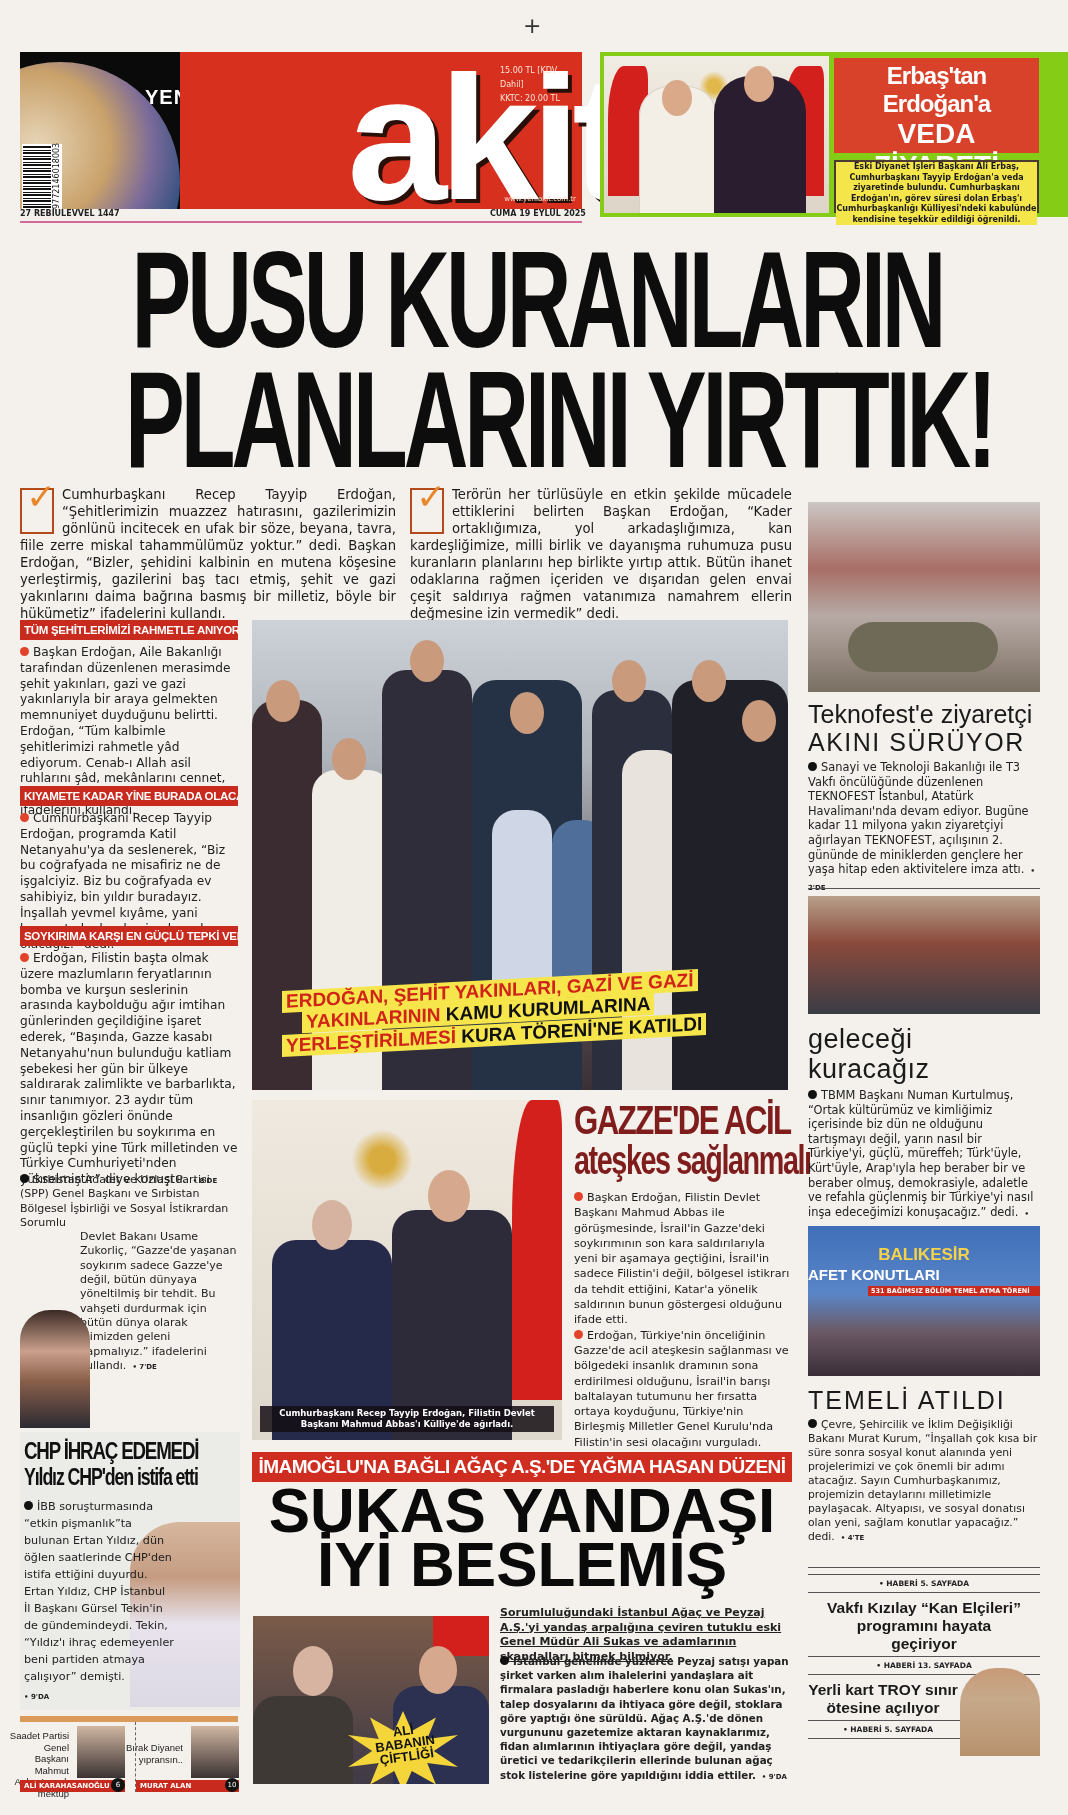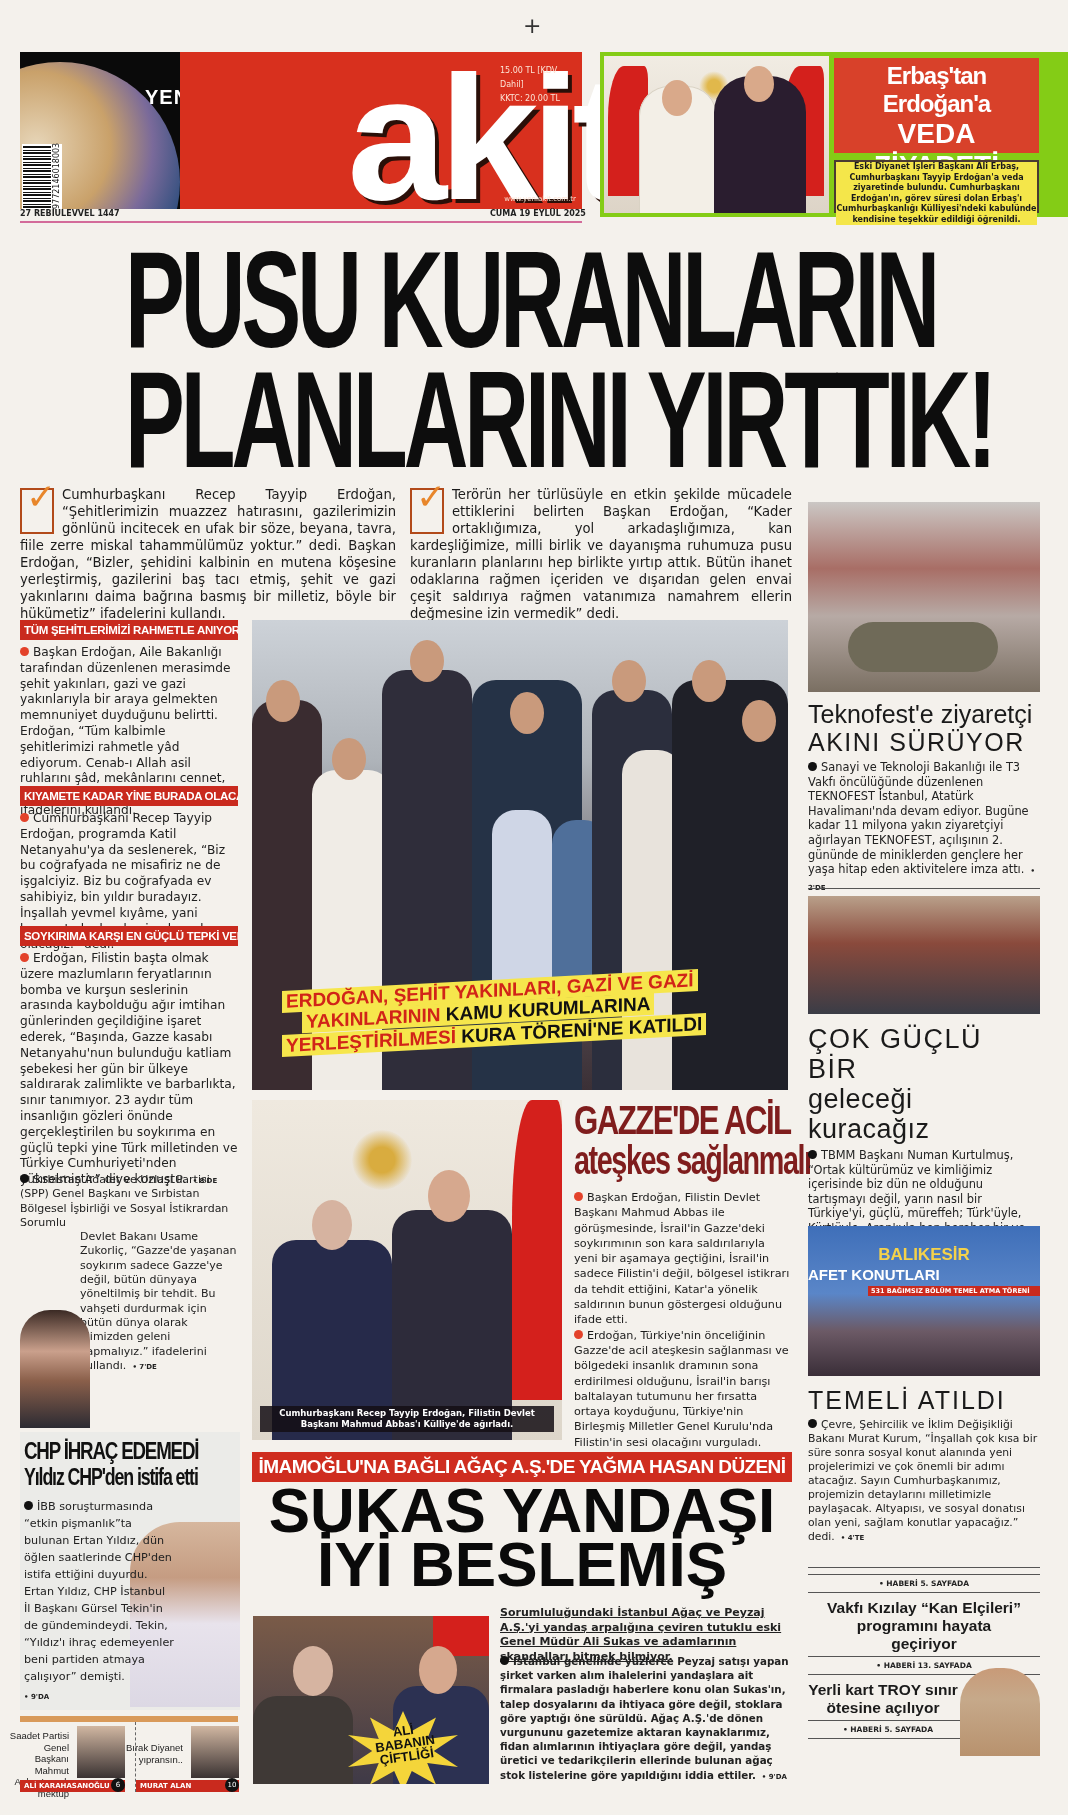--- a/index.html
+++ b/index.html
@@ -34,21 +34,21 @@
     .person-w { position: absolute; left: 35px; top: 30px; width: 78px; height: 130px; background: #f3efe7; border-radius: 30px 30px 0 0; box-shadow: inset 0 0 0 1px #d9d2c4; }
     .person-d { position: absolute; left: 110px; top: 20px; width: 92px; height: 140px; background: #2a1d2f; border-radius: 36px 36px 0 0; }
     .face { position: absolute; width: 30px; height: 36px; border-radius: 50%; background: #d9a98a; }
     .promo-head { position: absolute; left: 234px; top: 6px; width: 205px; height: 95px; background: #d8412a; color: #fff; text-align: center; padding-top: 4px; }
     .promo-head .l1 { font-size: 24px; font-weight: 700; font-family: "Liberation Sans", sans-serif; letter-spacing: -1px; }
     .promo-head .l2 { font-size: 28px; font-weight: 700; font-family: "Liberation Sans", sans-serif; letter-spacing: 0px; }
     .promo-body { position: absolute; left: 234px; top: 108px; width: 205px; height: 53px; background: #4a3a32; padding: 2px; }
     .promo-body p { background: #f4e64a; font-size: 8px; line-height: 10.5px; font-weight: 700; color: #1a1a1a; text-align: center; }
 
     
-    .headline { left: 22px; top: 240px; width: 1030px; font-family: "Liberation Sans", sans-serif; font-weight: 900; color: #0d0d0d; text-align: left; }
+    .headline { left: 22px; top: 240px; width: 1030px; font-family: "Liberation Sans", sans-serif; font-weight: 900; color: #0d0d0d; text-align: center; }
     .headline .line { font-size: 112px; line-height: 100px; letter-spacing: -5px; transform: scaleX(0.8) scaleY(1.22); transform-origin: center top; white-space: nowrap; }
     .headline .line2 { margin-top: 20px; }
 
     
     .intro { top: 486px; font-size: 13.2px; line-height: 17px; color: #1b1b1b; }
     .intro p { text-align: justify; }
     .check { float: left; width: 34px; height: 46px; border: 2px solid #b24a1a; margin: 2px 8px 0 0; position: relative; }
     .check::after { content: "\2713"; position: absolute; left: 4px; top: -2px; font-size: 36px; color: #e8862a; font-weight: 700; }
 
     
@@ -285,21 +285,20 @@
     <div class="big" style="letter-spacing:1.5px;">AKINI SÜRÜYOR</div>
   </div>
   <div class="rbody" style="margin-top:4px;"><span class="dot black"></span><span>Sanayi ve Teknoloji Bakanlığı ile T3 Vakfı öncülüğünde düzenlenen TEKNOFEST İstanbul, Atatürk Havalimanı'nda devam ediyor. Bugüne kadar 11 milyona yakın ziyaretçiyi ağırlayan TEKNOFEST, açılışının 2. gününde de miniklerden gençlere her yaşa hitap eden aktivitelere imza attı.</span><span class="ref">• 2'DE</span></div>
 </div>
 <div class="abs rcol" style="top:888px;">
     <div class="rsep"></div>
   </div>
 <div class="abs rcol rphoto" style="top:896px;height:118px;background:linear-gradient(180deg,#b9a08a 0%,#8a4a3c 40%,#3a3c46 100%);"></div>
 <div class="abs rcol" style="top:1024px;">
   <div class="rhead">
-    <div class="big" style="font-size:27px;line-height:30px;letter-spacing:1.5px;">ÇOK GÜÇLÜ BİR</div>
     <div class="big" style="font-size:27px;line-height:30px;">geleceği kuracağız</div>
   </div>
   <div class="rbody" style="margin-top:4px;"><span class="dot black"></span><span>TBMM Başkanı Numan Kurtulmuş, “Ortak kültürümüz ve kimliğimiz içerisinde biz dün ne olduğunu tartışmayı değil, yarın nasıl bir Türkiye'yi, güçlü, müreffeh; Türk'üyle, Kürt'üyle, Arap'ıyla hep beraber bir ve beraber olmuş, demokrasiyle, adaletle ve refahla güçlenmiş bir Türkiye'yi nasıl inşa edeceğimizi konuşacağız.” dedi.</span><span class="ref">• 8'DE</span></div>
 </div>
 <div class="abs rcol" style="top:1226px;height:150px;background:linear-gradient(180deg,#3f6fb9 0%,#5a86c8 45%,#6c5a66 70%,#3a2e38 100%);overflow:hidden;">
   <div style="position:absolute;left:0;top:20px;width:100%;text-align:center;color:#f5d24a;font-family:'Liberation Sans',sans-serif;font-weight:900;font-size:17px;line-height:18px;">BALIKESİR</div>
   <div style="position:absolute;left:0;top:40px;width:100%;text-align:left;color:#fff;font-family:'Liberation Sans',sans-serif;font-weight:900;font-size:15px;">AFET KONUTLARI</div>
   <div style="position:absolute;left:60px;top:60px;width:180px;background:#c92a1e;color:#fff;font-size:6.5px;font-weight:700;padding:1px 3px;white-space:nowrap;overflow:hidden;">531 BAĞIMSIZ BÖLÜM TEMEL ATMA TÖRENİ</div>
 </div>
 <div class="abs rcol" style="top:1386px;">

